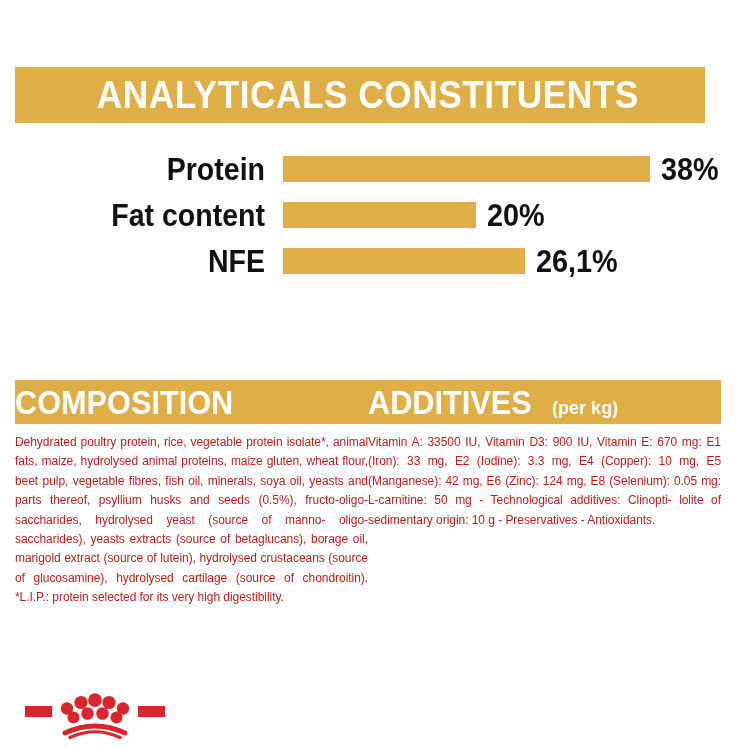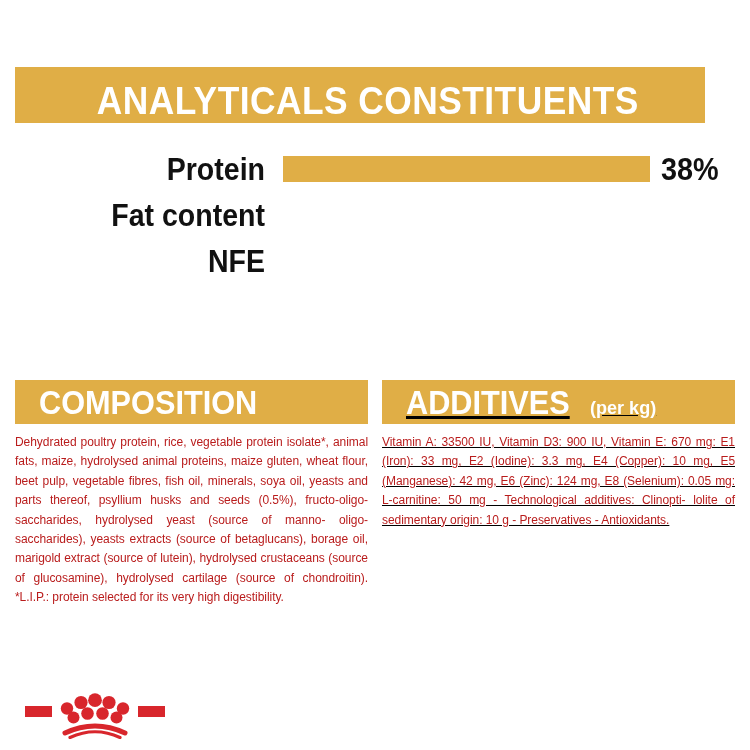--- a/index.html
+++ b/index.html
@@ -25,21 +25,21 @@
   }
 
   .main-banner {
     position: absolute;
     left: 15px;
     top: 67px;
     width: 690px;
     height: 56px;
     background: #e0ae46;
     display: flex;
-    align-items: flex-end;
+    align-items: center;
   }
   .main-banner-title {
     color: #ffffff;
     font-size: 38px;
     font-weight: bold;
     letter-spacing: 0.5px;
     transform: scaleX(0.93);
     transform-origin: left center;
     padding-left: 88px;
     white-space: nowrap;
@@ -101,28 +101,27 @@
     position: absolute;
     left: 0;
     top: 380px;
     width: 750px;
     display: flex;
   }
   .panel {
     width: 353px;
   }
   .panel-left { margin-left: 15px; }
-  .panel-right { margin-left: 14px; text-decoration: underline; }
+  .panel-right { margin-left: 0; }
 
   .panel-banner {
     height: 44px;
     background: #e0ae46;
     display: flex;
     align-items: center;
-    padding-left: 24px;
     box-sizing: border-box;
   }
   .panel-banner-title {
     color: #ffffff;
     font-size: 33px;
     font-weight: bold;
     transform: scaleX(0.93);
     transform-origin: left center;
     white-space: nowrap;
     line-height: 1;
@@ -177,25 +176,33 @@
     <div class="chart-row">
       <div class="chart-label">Protein</div>
       <div class="bar-zone">
         <div class="bar" style="width:367px"></div>
         <div class="bar-value">38%</div>
       </div>
     </div>
 
     <div class="chart-row">
       <div class="chart-label">Fat content</div>
+      <div class="bar-zone">
+        <div class="bar" style="width:193px"></div>
+        <div class="bar-value">20%</div>
+      </div>
     </div>
 
 
     <div class="chart-row">
       <div class="chart-label">NFE</div>
+      <div class="bar-zone">
+        <div class="bar" style="width:242px"></div>
+        <div class="bar-value">26,1%</div>
+      </div>
     </div>
 
   </div>
 </div>
 
 <div class="panels">
 
   <div class="panel panel-left">
     <div class="panel-banner">
       <div class="banner-inner">

